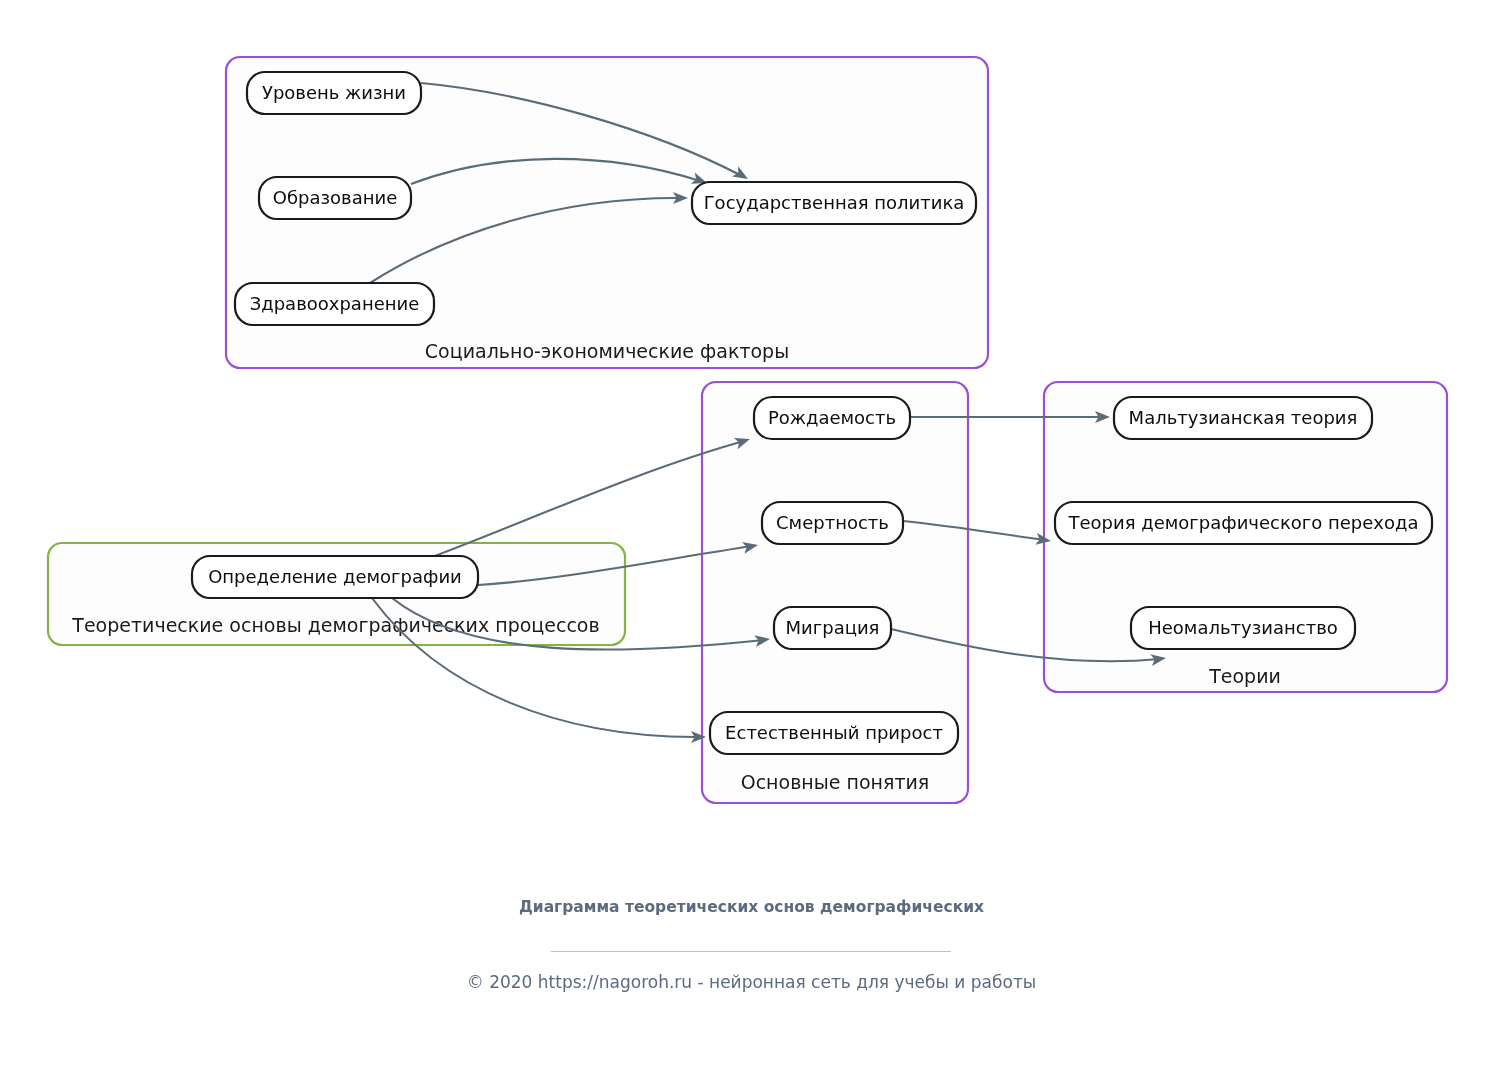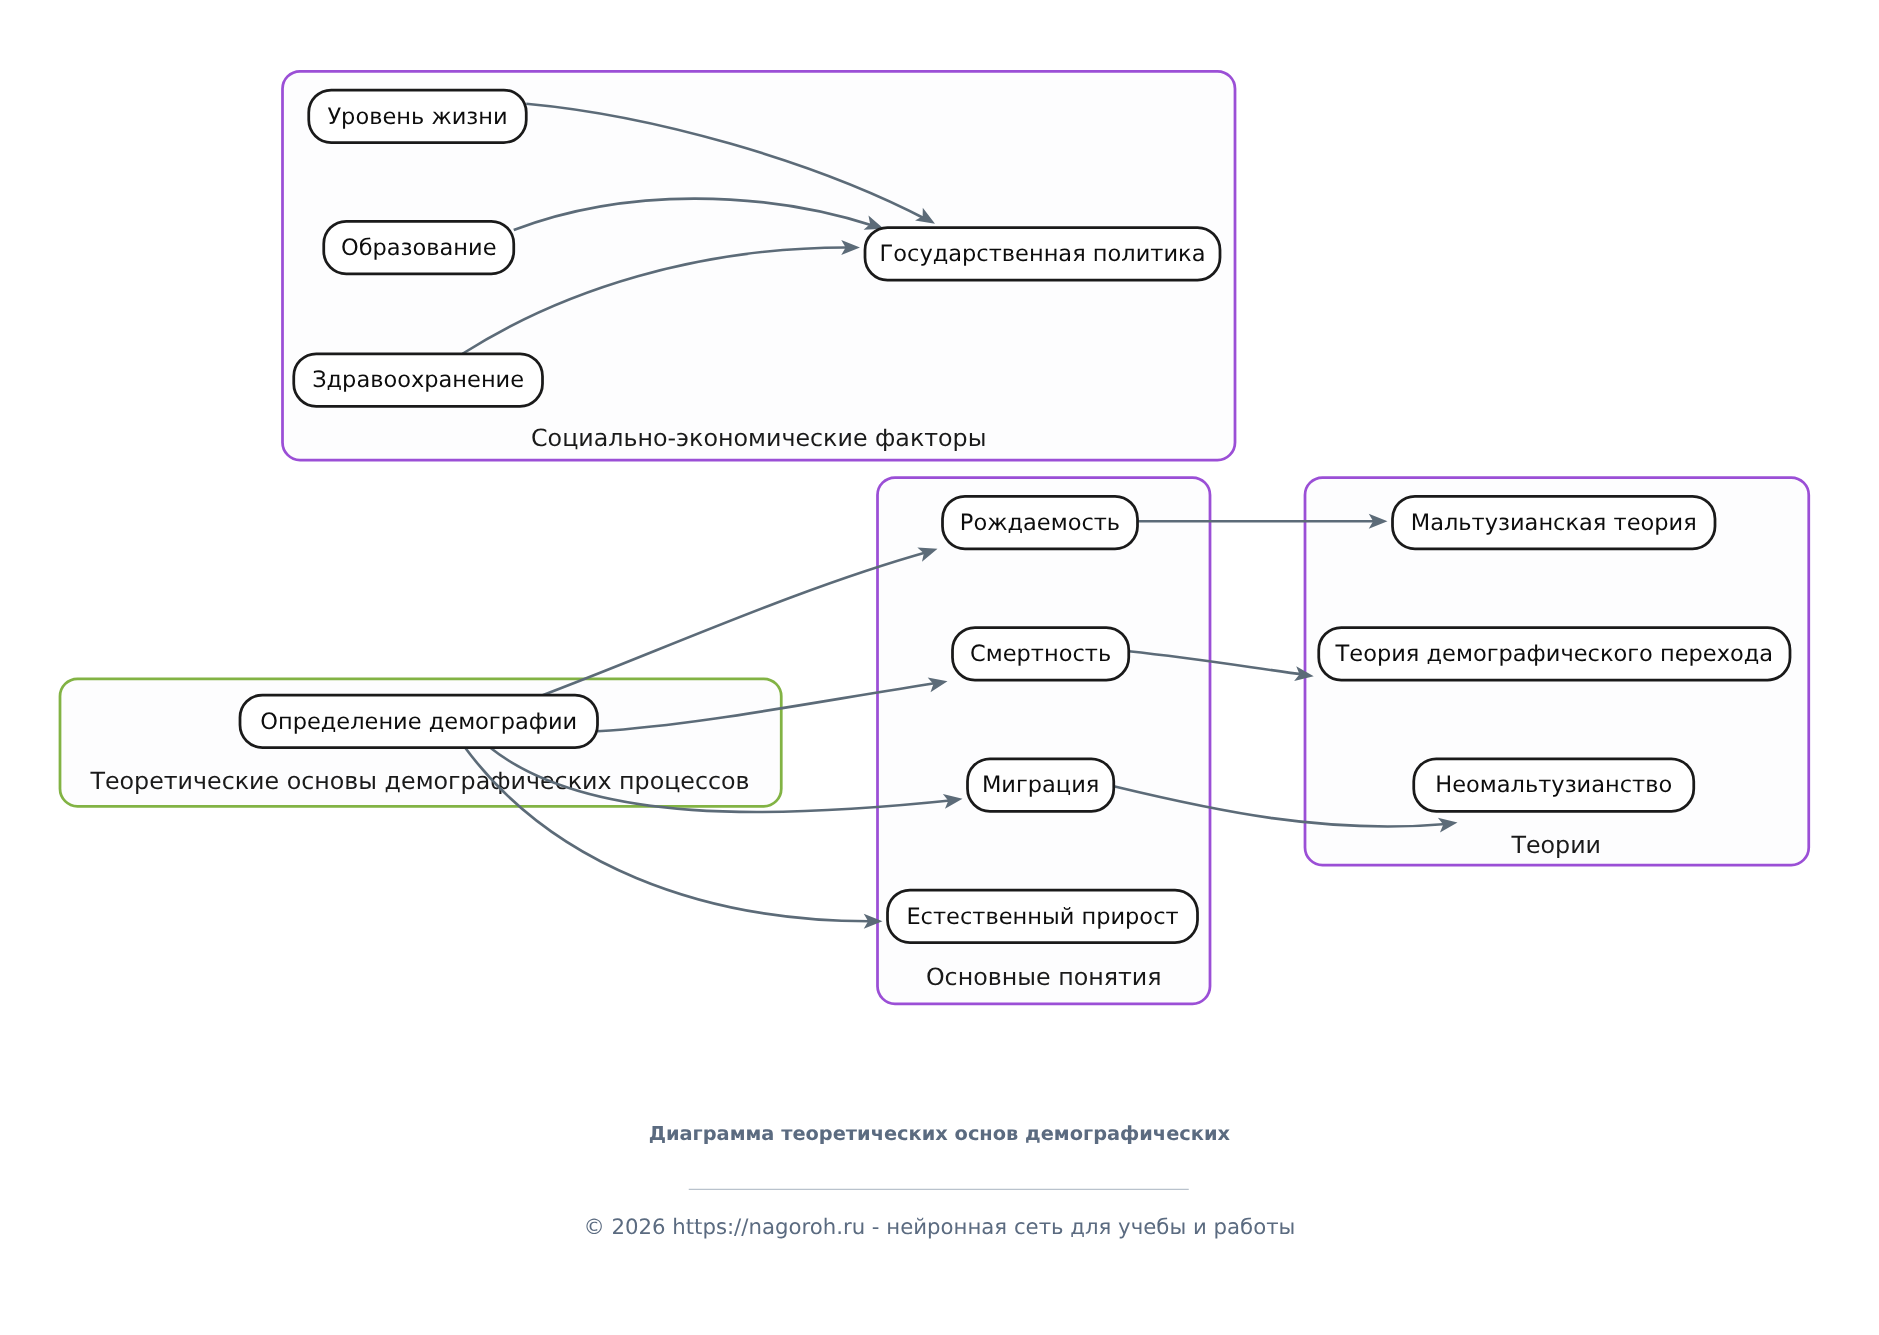--- a/index.html
+++ b/index.html
@@ -198,14 +198,14 @@
           <rect x="1131" y="607" width="224" height="42" rx="18" ry="18" class="node-rect"></rect>
           <text x="1243" y="629" class="node-label">Неомальтузианство</text>
         </g>
       </g>
   </svg>
 
   <div class="footer-caption" style="top:896px;">
     <span>Диаграмма теоретических основ демографических</span><br>
   </div>
   <div class="footer-rule" style="left:551px; top:951px; width:400px;"></div>
-  <div class="footer-credit" style="top:972px;">© 2026 https://nagoroh.ru - нейронная сеть для учебы и работы</div>
+  <div class="footer-credit" style="top:972px;">© 2020 https://nagoroh.ru - нейронная сеть для учебы и работы</div>
 </div>
 
 </body></html>

